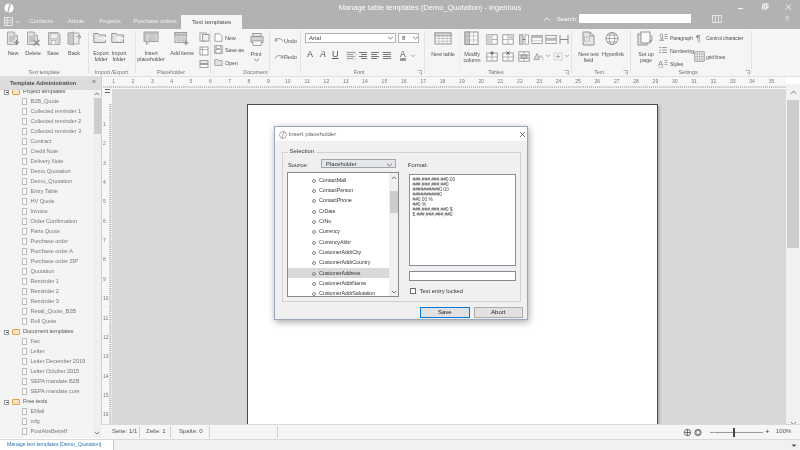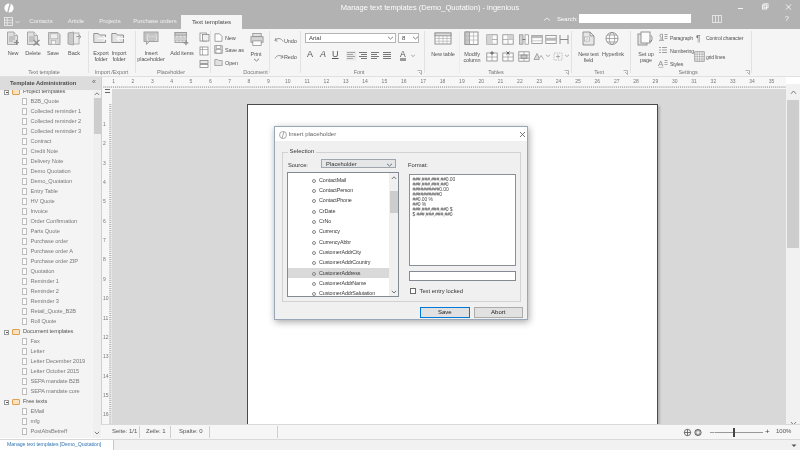--- a/index.html
+++ b/index.html
@@ -48,21 +48,21 @@
 .dlgbtn { top:180px; width:49.5px; height:10.5px; background:#e1e1e1; font-size:6px; color:#222; text-align:center; line-height:9.5px; }
 .expdr:after { content:""; position:absolute; left:0.8px; top:1.4px; width:2.2px; height:0.8px; background:#555; }
 </style>
 </head>
 <body>
 <div class="abs" id="titlebar">
   <svg class="abs" style="left:4px;top:3px" width="10" height="10" viewBox="0 0 10 10">
     <circle cx="5" cy="5" r="4.6" fill="#fff"></circle>
     <line x1="6.3" y1="0.2" x2="3.7" y2="9.8" stroke="#b2b2b2" stroke-width="1.4"></line>
   </svg>
-  <div class="abs ttext" style="left:335px;top:3px;width:190px;text-align:center;white-space:nowrap;font-size:7.5px">Manage text templates (Demo_Quotation) - ingenious</div>
+  <div class="abs ttext" style="left:335px;top:3px;width:190px;text-align:center;white-space:nowrap;font-size:7.5px">Manage table templates (Demo_Quotation) - ingenious</div>
   <svg class="abs" style="left:734px;top:2px" width="60" height="10" viewBox="0 0 60 10">
     <line x1="4" y1="6.5" x2="9" y2="6.5" stroke="#f5f5f5" stroke-width="1"></line>
     <rect x="28.5" y="3" width="4" height="4" fill="none" stroke="#f5f5f5" stroke-width="0.9"></rect>
     <rect x="30" y="1.8" width="4" height="4" fill="none" stroke="#f5f5f5" stroke-width="0.9"></rect>
     <path d="M52 2.5 L57 7.5 M57 2.5 L52 7.5" stroke="#f5f5f5" stroke-width="1"></path>
   </svg>
 </div>
 <div class="abs" id="tabrow">
   <svg class="abs" style="left:4px;top:3px" width="16" height="9" viewBox="0 0 16 9">
     <rect x="0.5" y="0.5" width="8" height="8" fill="none" stroke="#efefef" stroke-width="0.8"></rect>

